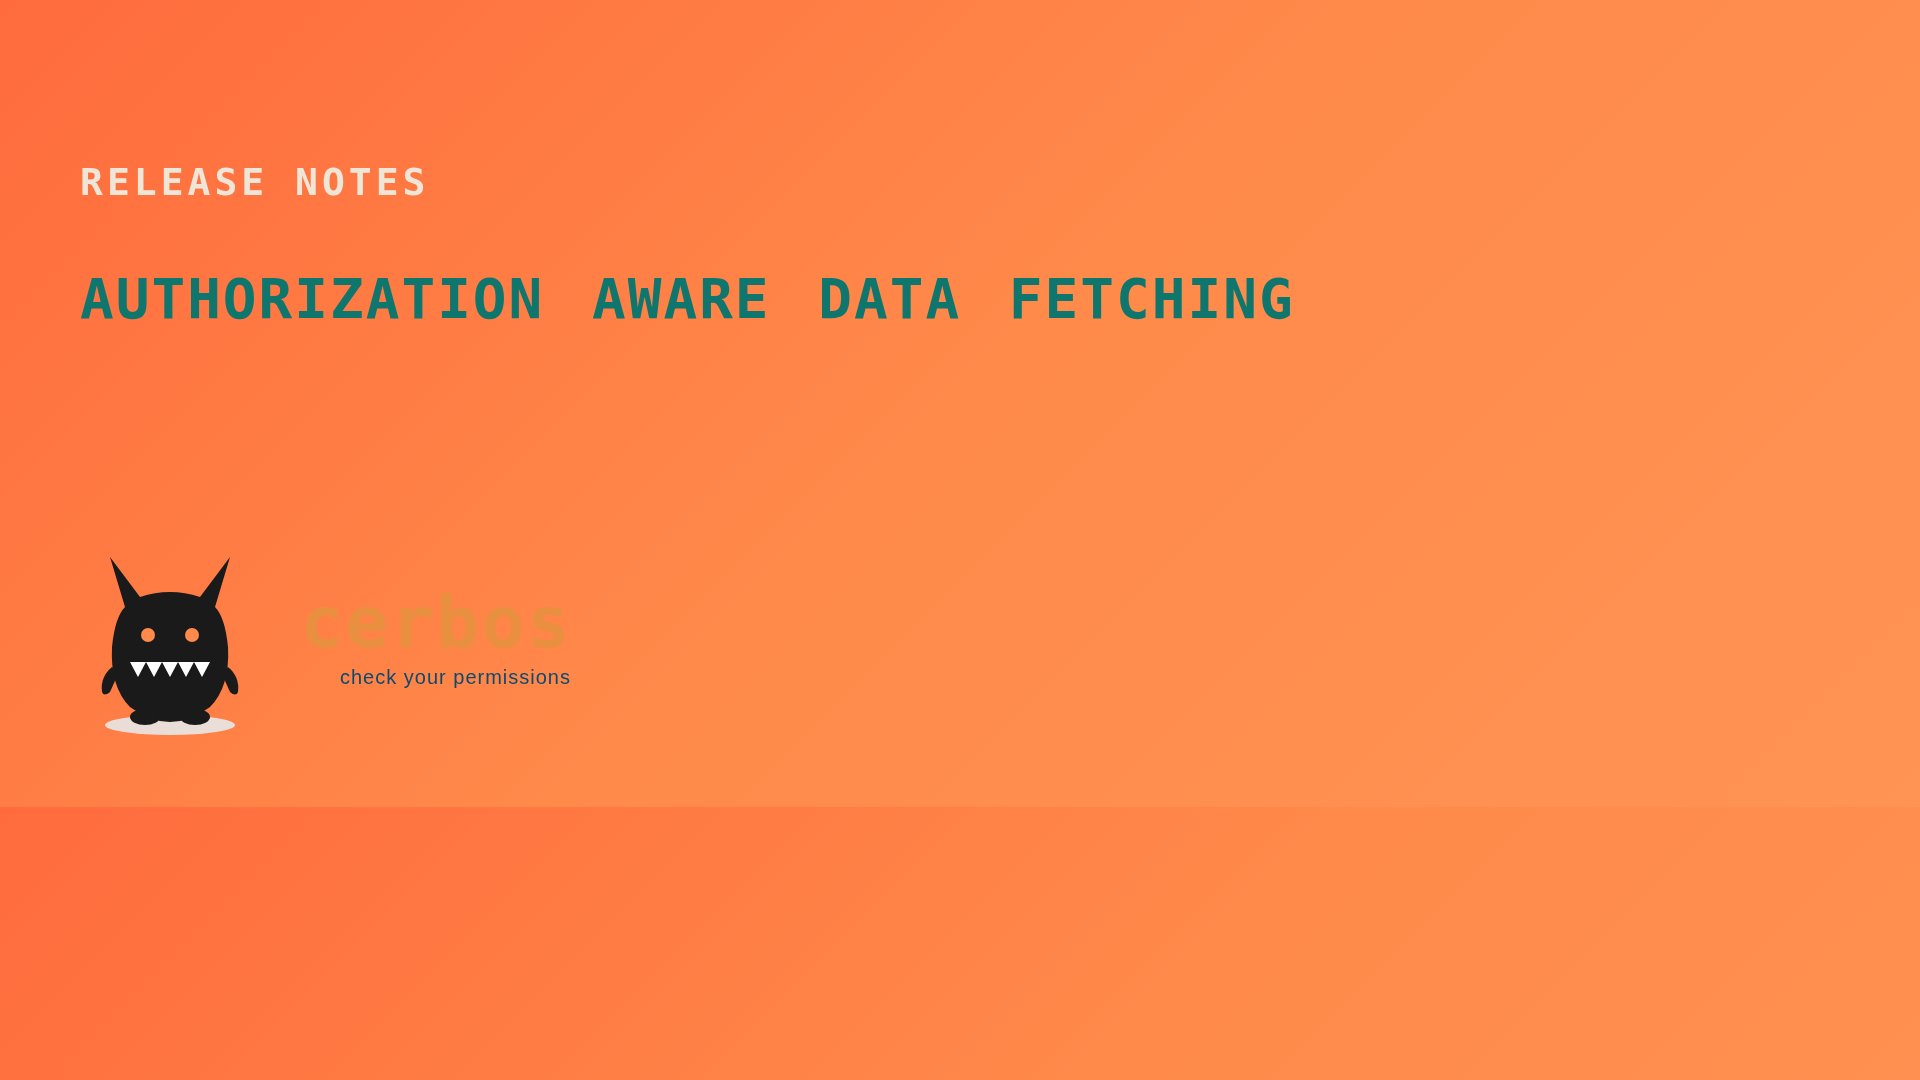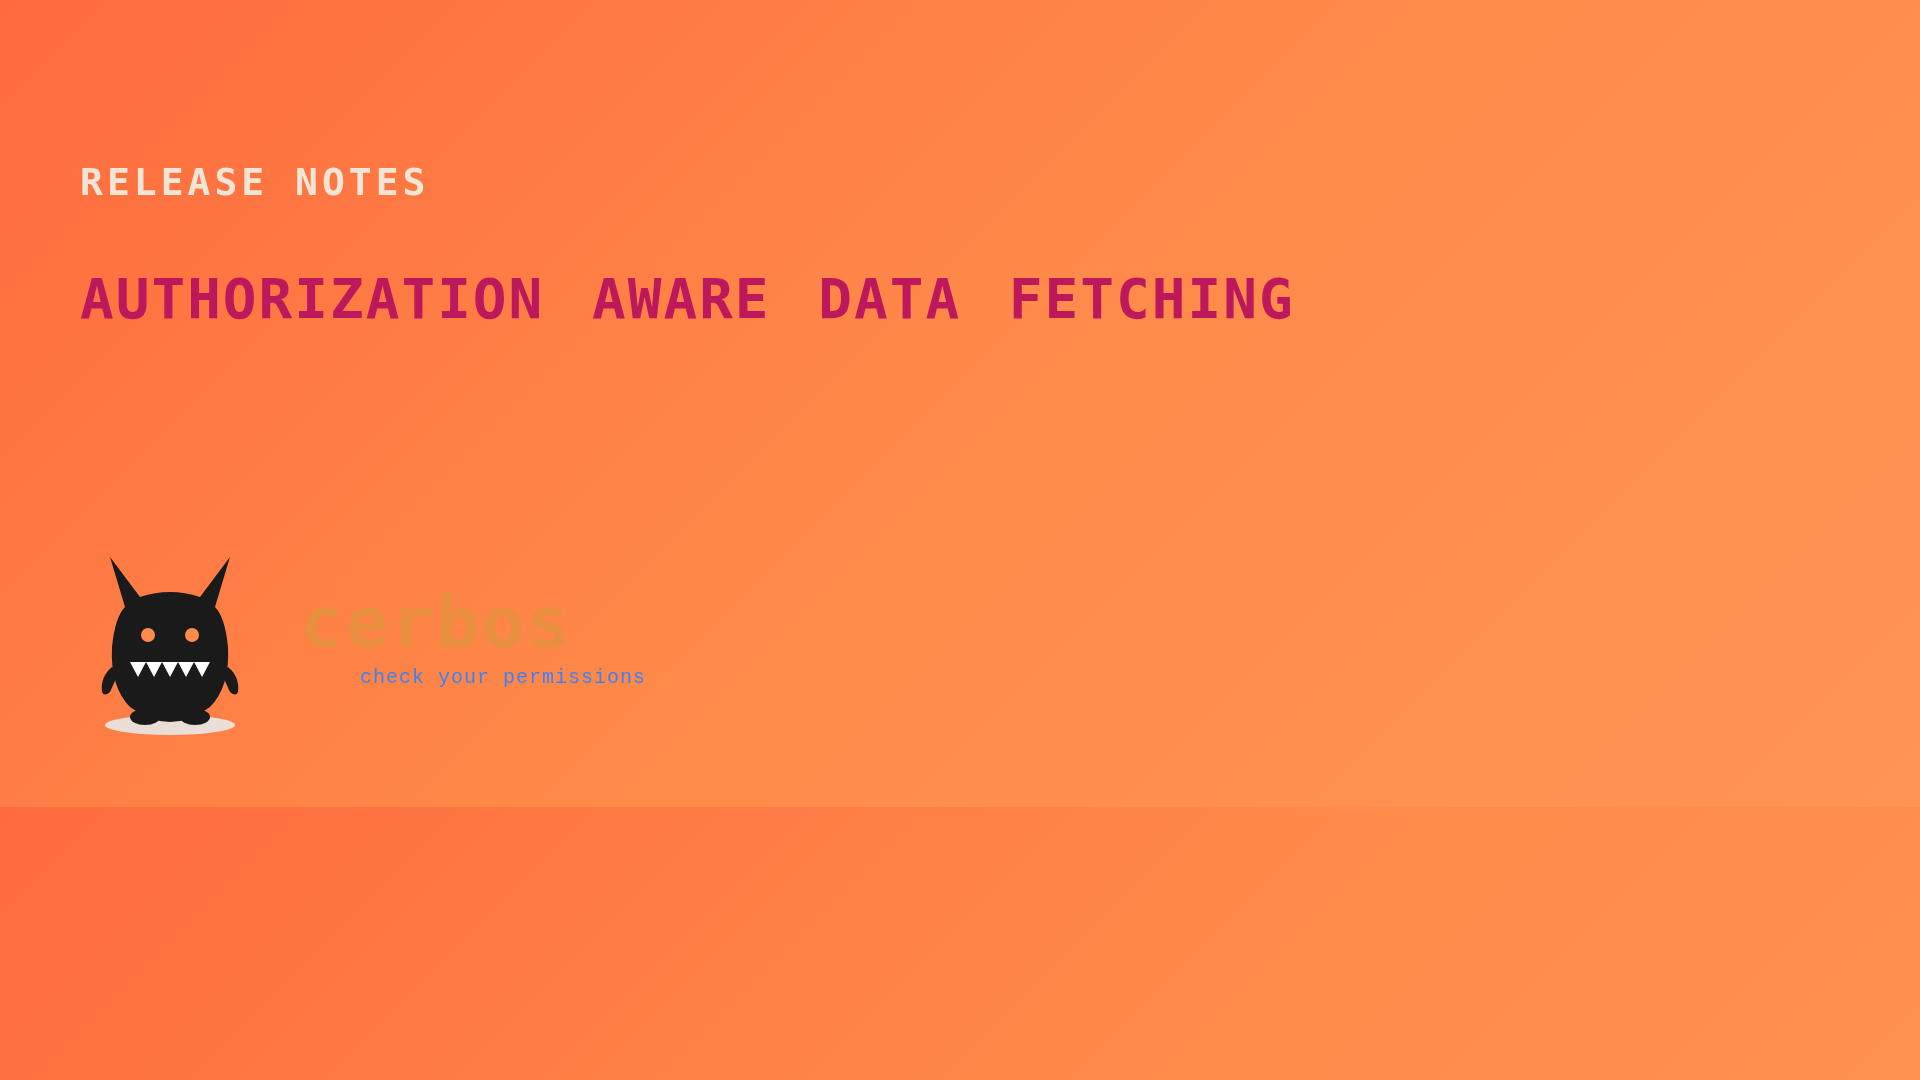--- a/index.html
+++ b/index.html
@@ -20,21 +20,21 @@
   font-weight: bold;
   color: #f0e6d8;
   letter-spacing: 4px;
   text-transform: uppercase;
   margin-bottom: 56px;
 }
 .title {
   font-family: monospace;
   font-size: 56px;
   font-weight: 900;
-  color: #be185d;
+  color: #0f766e;
   letter-spacing: 2px;
   text-transform: uppercase;
   line-height: 1.4;
   word-spacing: 12px;
 }
 .logo-section {
   position: absolute;
   left: 80px;
   bottom: 70px;
   display: flex;
@@ -56,26 +56,26 @@
 }
 .brand-name {
   font-family: monospace;
   font-size: 72px;
   font-weight: 900;
   color: #e89040;
   letter-spacing: 2px;
   line-height: 1;
 }
 .brand-tagline {
-  font-family: Liberation Mono, monospace;
+  font-family: Liberation Sans, sans-serif;
   font-size: 20px;
-  color: #3b82f6;
+  color: #0c4a6e;
   letter-spacing: 1px;
   margin-top: 8px;
-  margin-left: 60px;
+  margin-left: 40px;
 }
 </style>
 </head>
 <body>
 
 <div class="content">
   <div class="subtitle">RELEASE NOTES</div>
   <div class="title">
     <div>AUTHORIZATION AWARE DATA FETCHING</div>
   </div>

